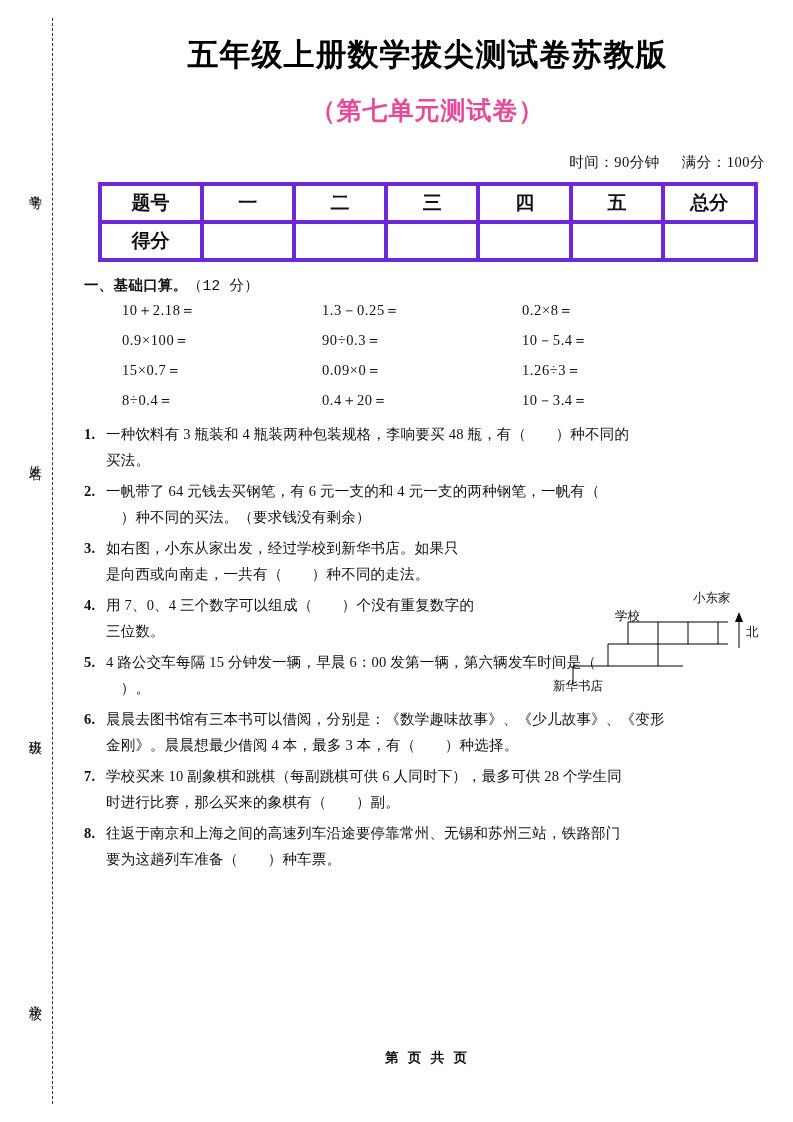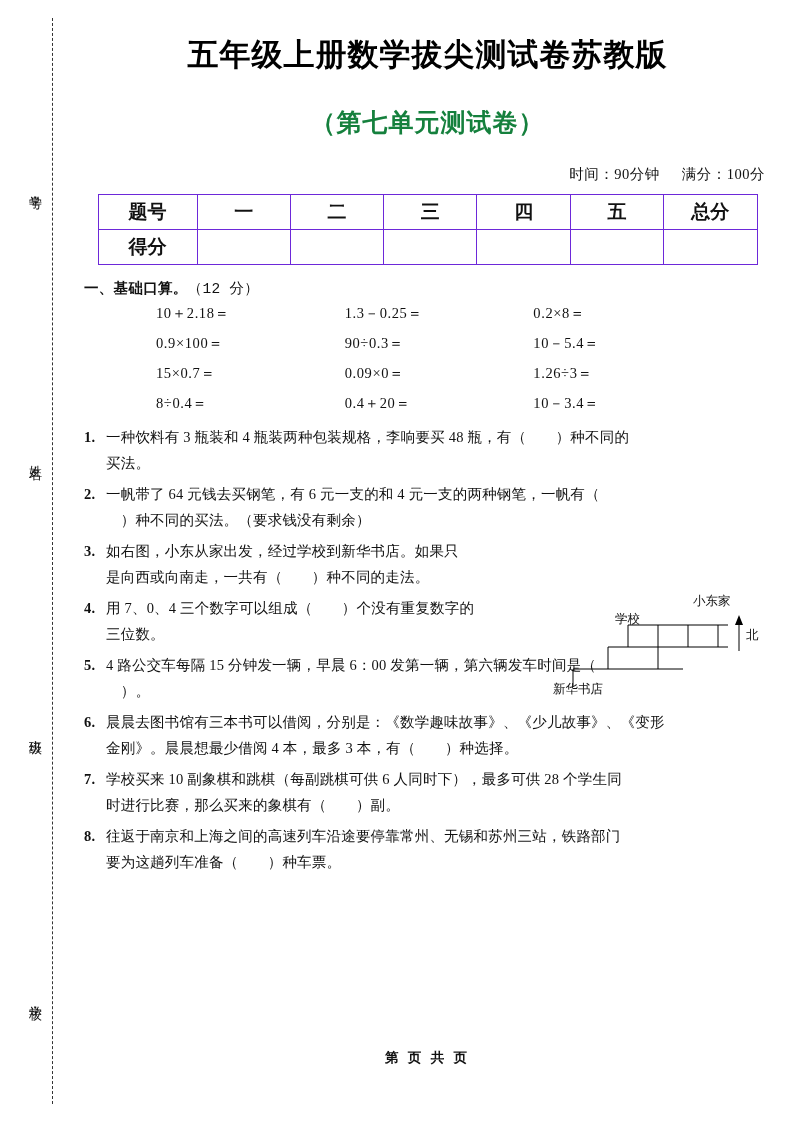--- a/index.html
+++ b/index.html
@@ -67,42 +67,42 @@
     letter-spacing: 1px;
     margin-top: 34px;
     color: #000;
   }
   .subtitle {
     text-align: center;
     font-family: Liberation Sans, sans-serif;
     font-weight: bold;
     font-size: 25px;
     letter-spacing: 1px;
-    margin-top: 30px;
-    color: #15803d;
+    margin-top: 18px;
+    color: #ec4899;
   }
 
   .meta-line {
     text-align: right;
     font-size: 14.5px;
     margin-top: 26px;
     padding-right: 28px;
     letter-spacing: 0.5px;
   }
   .meta-line span { margin-left: 18px; }
 
   
   table.score {
     border-collapse: collapse;
     margin: 10px auto 0 auto;
     width: 660px;
     table-layout: fixed;
   }
   table.score td {
-    border: 1px solid #6d28d9;
+    border: 4px solid #6d28d9;
     height: 32px;
     text-align: center;
     font-family: "Liberation Sans", sans-serif;
     font-weight: bold;
     font-size: 19px;
   }
   table.score td.head {
     width: 96px;
   }
 
@@ -117,21 +117,20 @@
   .section-head .pts { font-weight: normal; }
 
   
   .oral {
     margin-left: 60px;
     width: 600px;
   }
   .oral-row {
     display: flex;
     margin-bottom: 11px;
-    margin-left: 34px;
   }
   .oral-cell {
     width: 200px;
     font-size: 14.5px;
     letter-spacing: 0.6px;
   }
 
   
   .fill-list {
     margin: 4px 0 0 22px;

